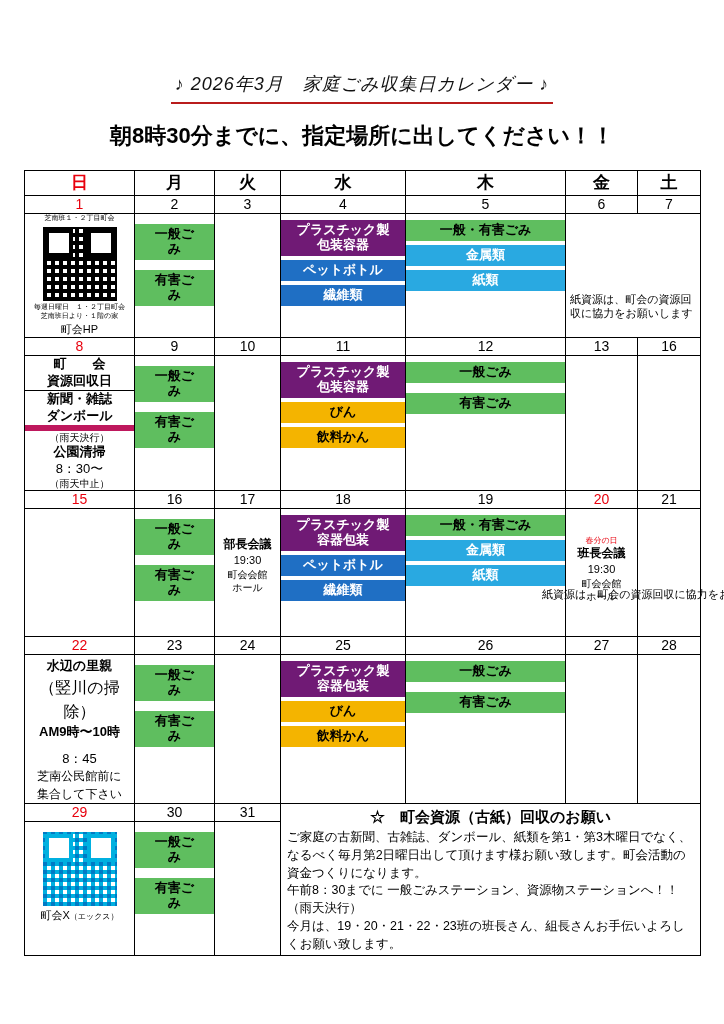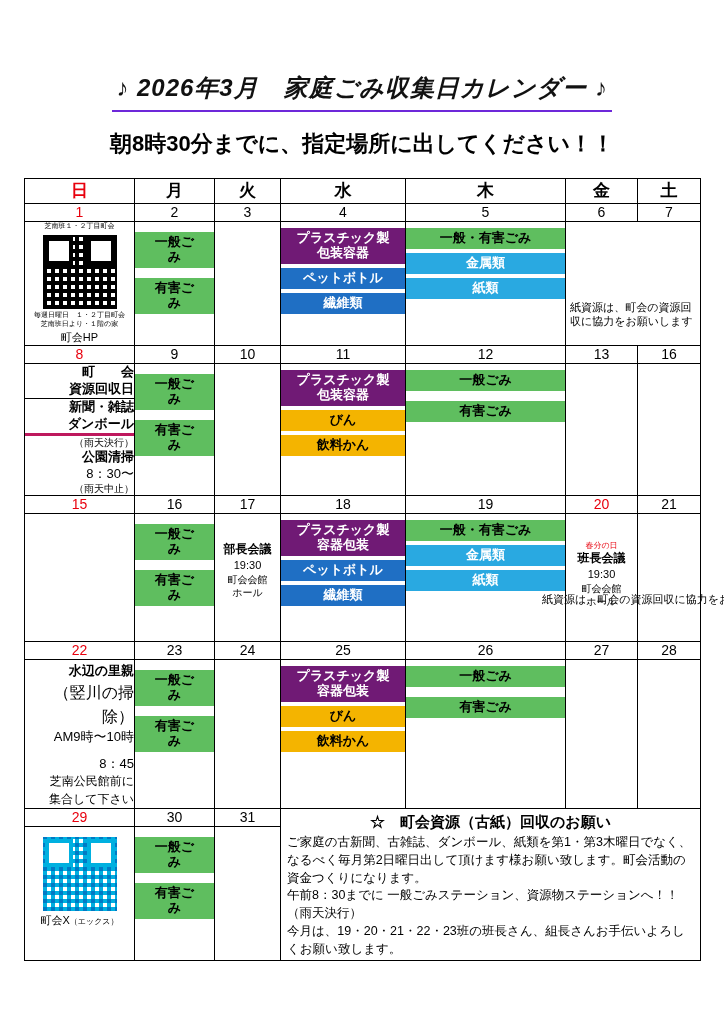--- a/index.html
+++ b/index.html
@@ -9,23 +9,23 @@
     font-family:"Liberation Sans", sans-serif;
     color:#000;
     overflow:hidden;
   }
   .page{position:relative;width:724px;height:1024px;box-sizing:border-box;padding:0 24px;}
 
   
   .title-wrap{margin-top:72px;text-align:center;}
   .title{
     display:inline-block;
-    font-size:24px;font-weight:bold;font-style:italic;
+    font-size:18px;font-weight:normal;font-style:italic;
     color:#111;
-    border-bottom:2px solid #6d28d9;
+    border-bottom:2px solid #b91c1c;
     padding:0 4px 6px 4px;
     letter-spacing:1px;
   }
   .subtitle{
     text-align:center;
     margin-top:16px;
     font-size:22px;
     font-weight:bold;
     line-height:1.45;
     letter-spacing:0px;
@@ -83,21 +83,21 @@
     margin:0;
   }
   .chip.green{background:#5fbe5f;}
   .chip.orange{background:#701a75;color:#fff;}
   .chip.blue{background:#1f6fc4;color:#fff;}
   .chip.ltblue{background:#29a9e1;color:#fff;}
   .chip.yellow{background:#f4b400;}
   .sp{height:6px;}
   .sp2{height:10px;}
   .sp3{height:4px;}
-  .center{text-align:right;}
+  .center{text-align:center;}
 
   
   .qr{
     width:74px;height:74px;
     margin:4px auto 2px auto;
     background:
       repeating-linear-gradient(90deg,#000 0 4px,#fff 4px 8px),
       repeating-linear-gradient(0deg,#000 0 4px,#fff 4px 8px);
     background-blend-mode:multiply;
     position:relative;
@@ -273,21 +273,21 @@
       <td class="datecell">
             <div class="daynum">16</div>
           </td>
     </tr>
     <tr>
       <td>
         <div class="cellbox center" style="font-size:13px;line-height:1.3;">
           <div style="font-weight:bold;">町　　会</div>
           <div style="font-weight:bold;">資源回収日</div>
           <div style="font-weight:bold;border-top:1px solid #000;">新聞・雑誌</div>
-          <div style="font-weight:bold;border-bottom:3px solid #be185d;">ダンボール</div>
+          <div style="font-weight:bold;border-bottom:6px solid #be185d;">ダンボール</div>
           <div class="xsmall" style="font-size:10px;">（雨天決行）</div>
           <div style="font-weight:bold;">公園清掃</div>
           <div>8：30〜</div>
           <div style="font-size:10px;">（雨天中止）</div>
         </div>
       </td>
       <td>
         <div class="cellbox">
           <div class="sp2"></div>
           <div class="chip green">一般ごみ</div>
@@ -425,21 +425,21 @@
           </td>
       <td class="datecell">
             <div class="daynum">28</div>
           </td>
     </tr>
     <tr>
       <td>
         <div class="cellbox center" style="font-size:13px;line-height:1.45;padding-top:2px;">
           <div style="font-weight:bold;">水辺の里親</div>
           <div style="font-size:16px;">（竪川の掃除）</div>
-          <div style="font-weight:normal;">AM9時〜10時</div>
+          <div style="font-weight:bold;">AM9時〜10時</div>
           <div style="height:8px"></div>
           <div>8：45</div>
           <div style="font-size:12px;">芝南公民館前に</div>
           <div style="font-size:12px;">集合して下さい</div>
         </div>
       </td>
       <td>
         <div class="cellbox">
           <div class="sp2"></div>
           <div class="chip green">一般ごみ</div>

